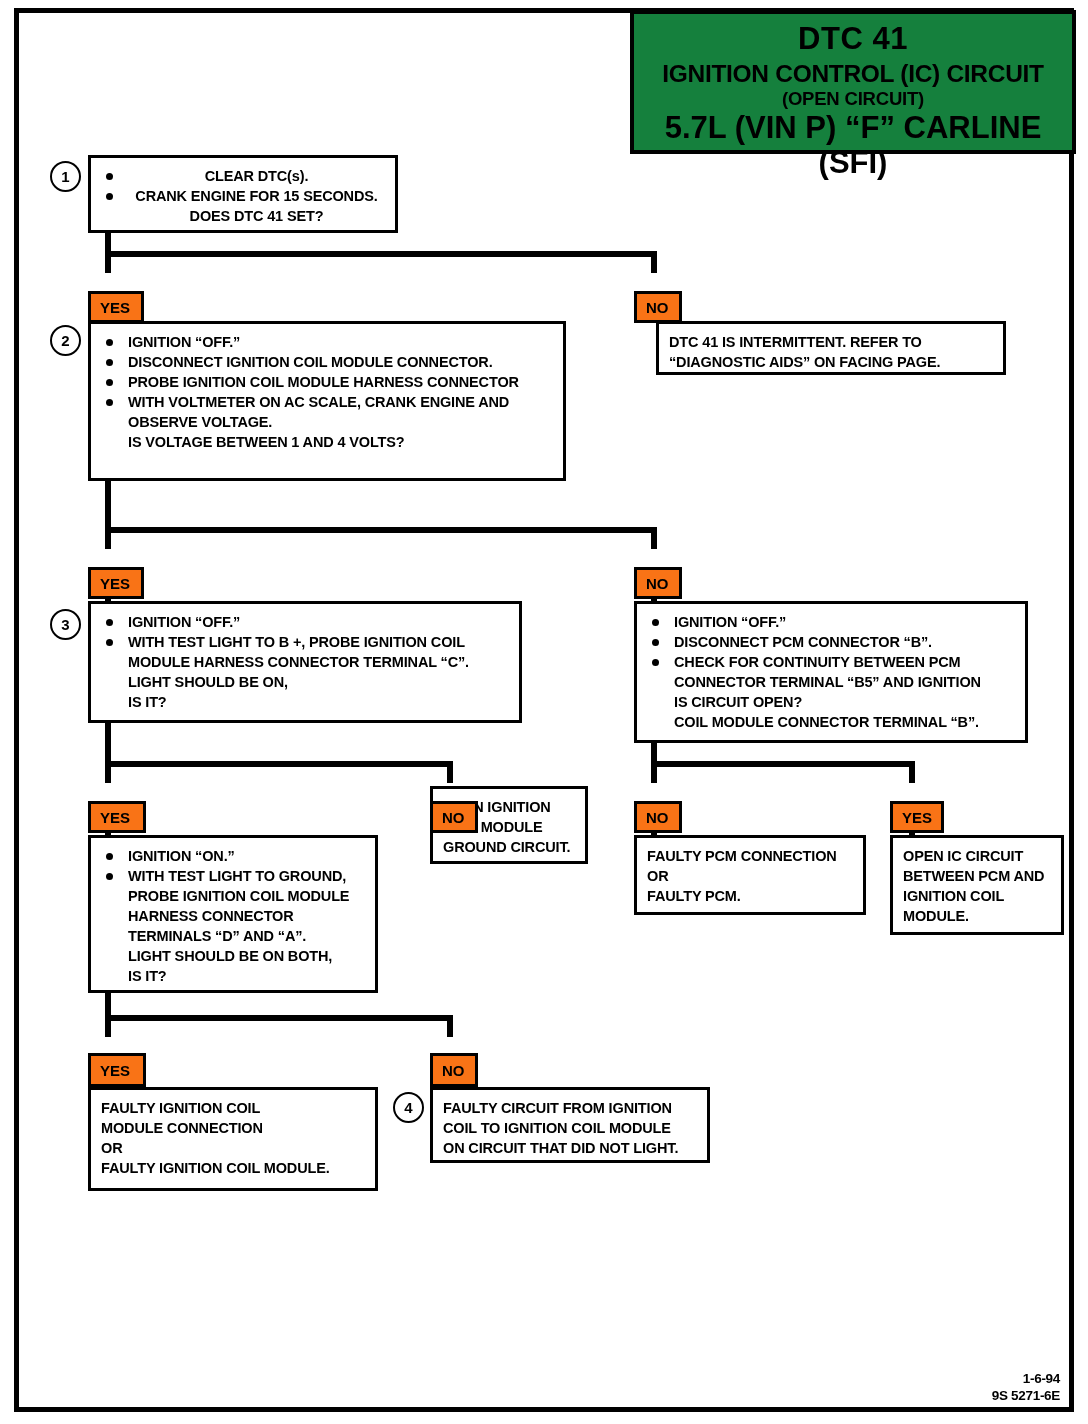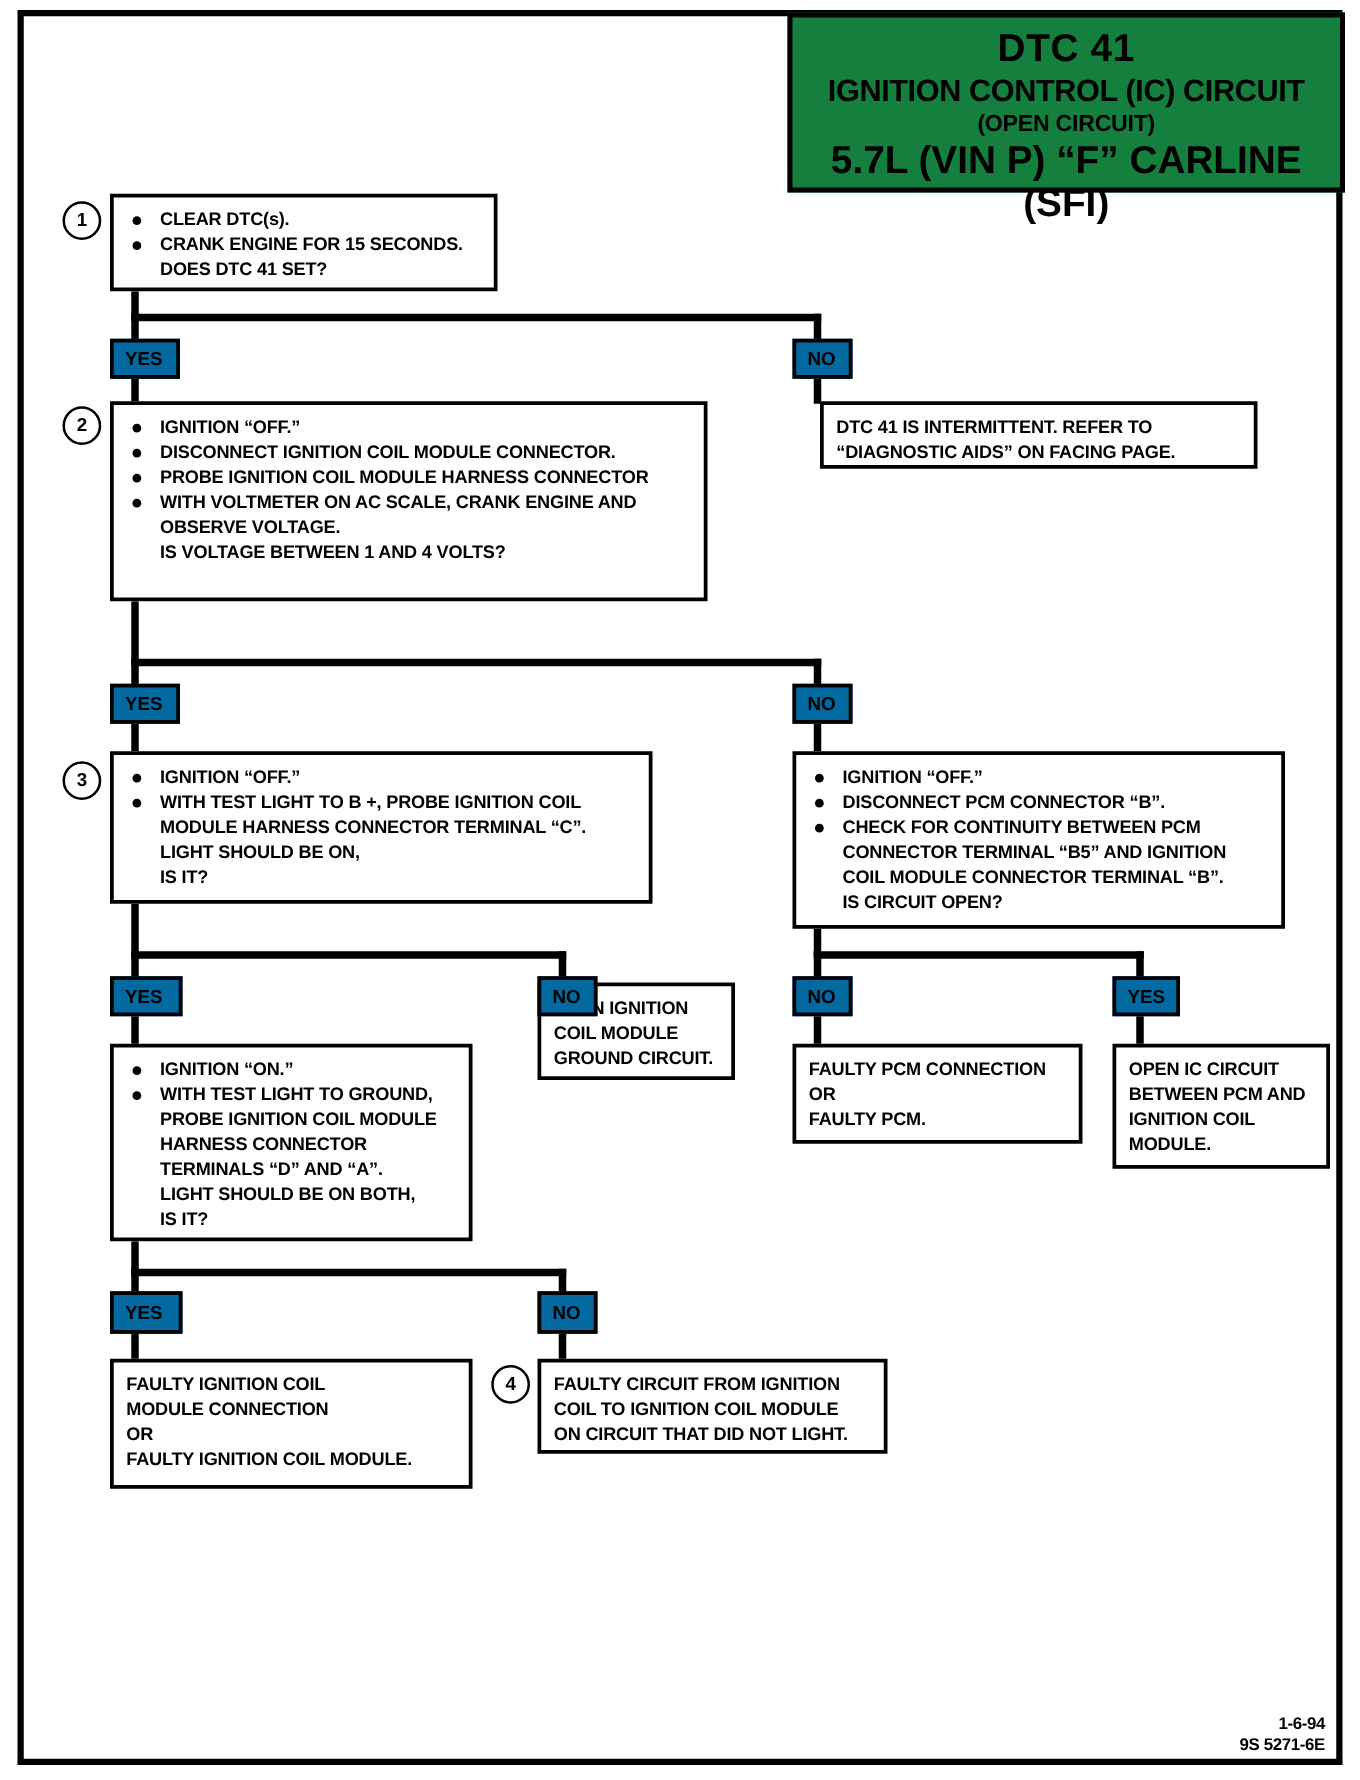--- a/index.html
+++ b/index.html
@@ -75,28 +75,29 @@
     letter-spacing: 0px;
     line-height: 1.15;
     margin-top: 1px;
   }
 
   
   .yn {
     position: absolute;
     box-sizing: border-box;
     border: 3px solid #000;
-    background: #0369a1;
+    background: #f97316;
     font-size: 15px;
     font-weight: bold;
     display: flex;
     align-items: center;
     padding-left: 9px;
     z-index: 7;
     letter-spacing: 0px;
+    margin-top: 20px;
   }
 
   
   .stepnum {
     position: absolute;
     box-sizing: border-box;
     width: 31px;
     height: 31px;
     border: 2.5px solid #000;
     border-radius: 50%;
@@ -182,21 +183,21 @@
 
   <div class="title-box" style="left:630px; top:10px; width:446px; height:144px;">
     <div class="title-main">DTC 41</div>
     <div class="title-sub1">IGNITION CONTROL (IC) CIRCUIT</div>
     <div class="title-sub2">(OPEN CIRCUIT)</div>
     <div class="title-sub3">5.7L  (VIN P)  “F”  CARLINE  (SFI)</div>
   </div>
 
   <div class="stepnum" style="left:50px; top:161px;">1</div>
 
-  <div class="box" style="left:88px; top:155px; width:310px; height:78px;">
+  <div class="box" style="left:88px; top:155px; width:310px; height:78px;text-align:center;">
     <ul class="bl">
       <li class="bullet">CLEAR DTC(s).</li>
       <li class="bullet">CRANK ENGINE FOR 15 SECONDS.</li>
       <li class="nob">DOES DTC 41 SET?</li>
     </ul>
   </div>
 
   <div class="vline" style="left:105px; top:233px; height:24px;"></div>
   <div class="hline" style="left:105px; top:251px; width:552px;"></div>
   <div class="vline" style="left:105px; top:251px; height:22px;"></div>
@@ -248,22 +249,22 @@
       <li class="nob">IS IT?</li>
     </ul>
   </div>
 
   <div class="box" style="left:634px; top:601px; width:394px; height:142px;">
     <ul class="bl">
       <li class="bullet">IGNITION “OFF.”</li>
       <li class="bullet">DISCONNECT PCM CONNECTOR “B”.</li>
       <li class="bullet">CHECK FOR CONTINUITY BETWEEN PCM</li>
       <li class="nob">CONNECTOR TERMINAL “B5” AND IGNITION</li>
+      <li class="nob">IS CIRCUIT OPEN?</li>
       <li class="nob">COIL MODULE CONNECTOR TERMINAL “B”.</li>
-      <li class="nob">IS CIRCUIT OPEN?</li>
     </ul>
   </div>
 
   <div class="vline" style="left:105px; top:723px; height:42px;"></div>
   <div class="hline" style="left:105px; top:761px; width:348px;"></div>
   <div class="vline" style="left:105px; top:761px; height:22px;"></div>
   <div class="vline" style="left:447px; top:761px; height:22px;"></div>
 
   <div class="yn" style="left:88px; top:781px; width:58px; height:32px;">YES</div>
   <div class="yn" style="left:430px; top:781px; width:48px; height:32px;">NO</div>

